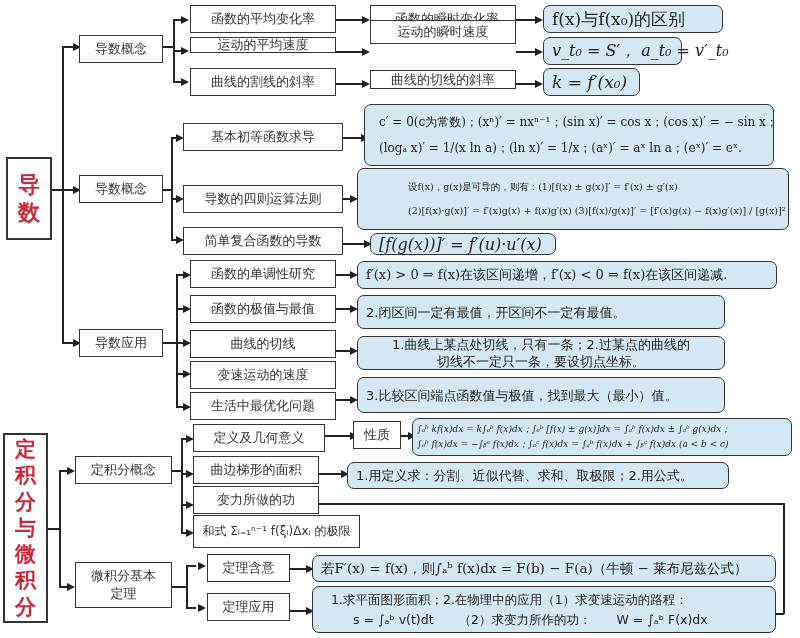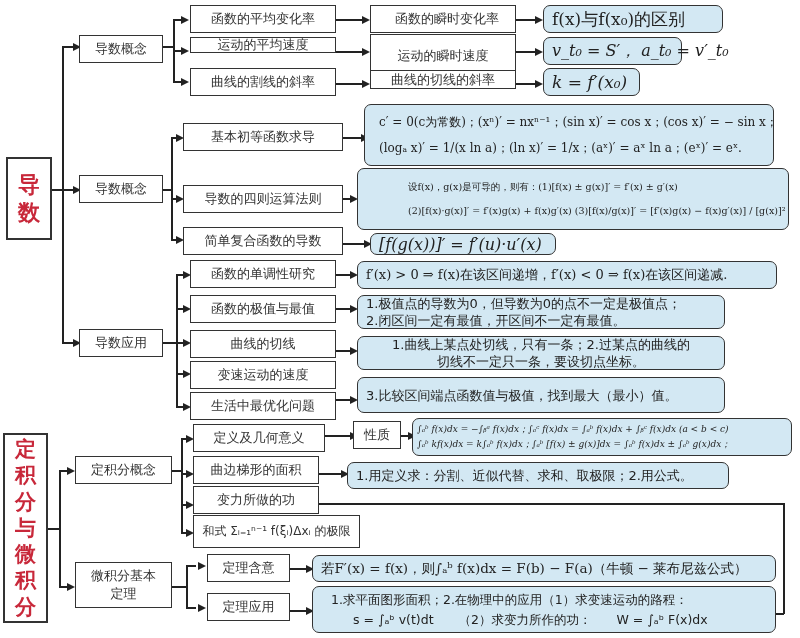--- a/index.html
+++ b/index.html
@@ -143,21 +143,21 @@
   <span>微</span>
   <span>积</span>
   <span>分</span>
 </div>
 
 <div class="box" style="left:79px;top:35px;width:84px;height:28px;">导数概念</div>
 <div class="box" style="left:190px;top:5px;width:146px;height:28px;">函数的平均变化率</div>
 <div class="box" style="left:190px;top:37px;width:146px;height:16px;">运动的平均速度</div>
 <div class="box" style="left:190px;top:68px;width:146px;height:28px;text-align:center;">曲线的割线的斜率</div>
 <div class="box" style="left:370px;top:5px;width:146px;height:28px;padding-left:8px;">函数的瞬时变化率</div>
-<div class="box" style="left:370px;top:34px;width:146px;height:44px;">运动的瞬时速度</div>
+<div class="box" style="left:370px;top:20px;width:146px;height:24px;">运动的瞬时速度</div>
 <div class="box" style="left:370px;top:70px;width:146px;height:19px;">曲线的切线的斜率</div>
 <div class="blue" style="left:543px;top:5px;width:180px;height:28px;font-size:17px;">
     <span>f(x)与f(x₀)的区别</span>
   </div>
 <div class="blue" style="left:543px;top:37px;width:139px;height:28px;font-size:16px;font-style:italic;">
     <span>v_t₀ = S′， a_t₀ = v′_t₀</span>
   </div>
 <div class="blue" style="left:543px;top:68px;width:97px;height:28px;font-size:17px;font-style:italic;">
     <span>k = f′(x₀)</span>
   </div>
@@ -181,40 +181,39 @@
 <div class="box" style="left:79px;top:329px;width:84px;height:28px;">导数应用</div>
 <div class="box" style="left:190px;top:260px;width:146px;height:28px;">函数的单调性研究</div>
 <div class="box" style="left:190px;top:295px;width:146px;height:28px;">函数的极值与最值</div>
 <div class="box" style="left:190px;top:330px;width:146px;height:28px;">曲线的切线</div>
 <div class="box" style="left:190px;top:361px;width:146px;height:28px;">变速运动的速度</div>
 <div class="box" style="left:190px;top:392px;width:146px;height:28px;">生活中最优化问题</div>
 <div class="blue" style="left:357px;top:261px;width:420px;height:28px;font-size:13px;">
     <span>f′(x) &gt; 0 ⇒ f(x)在该区间递增，f′(x) &lt; 0 ⇒ f(x)在该区间递减.</span>
   </div>
 <div class="blue sans two" style="left:357px;top:295px;width:368px;height:34px;">
-  <span>1.极值点的导数为0，但导数为0的点不一定是极值点；</span>
   <span>2.闭区间一定有最值，开区间不一定有最值。</span>
 </div>
 <div class="blue sans two" style="left:357px;top:336px;width:368px;height:34px;text-align:center;">
   <span>1.曲线上某点处切线，只有一条；2.过某点的曲线的</span>
   <span>切线不一定只一条，要设切点坐标。</span>
 </div>
 <div class="blue sans two" style="left:357px;top:377px;width:368px;height:36px;">
   <span>3.比较区间端点函数值与极值，找到最大（最小）值。</span>
 </div>
 
 <div class="box" style="left:75px;top:456px;width:97px;height:28px;">定积分概念</div>
 <div class="box" style="left:193px;top:424px;width:132px;height:28px;">定义及几何意义</div>
 <div class="box" style="left:193px;top:456px;width:126px;height:28px;">曲边梯形的面积</div>
 <div class="box" style="left:193px;top:486px;width:126px;height:28px;">变力所做的功</div>
 <div class="box" style="left:193px;top:515px;width:167px;height:33px;font-size:12px;">和式 Σᵢ₌₁ⁿ⁻¹ f(ξᵢ)Δxᵢ 的极限</div>
 <div class="box" style="left:353px;top:421px;width:48px;height:28px;">性质</div>
 <div class="blue" style="left:412px;top:418px;width:380px;height:38px;font-size:9px;line-height:15px;padding-left:4px;font-style:italic;">
+  <span>∫ₐᵇ kf(x)dx = k∫ₐᵇ f(x)dx；∫ₐᵇ [f(x) ± g(x)]dx = ∫ₐᵇ f(x)dx ± ∫ₐᵇ g(x)dx；</span>
   <span>∫ₐᵇ f(x)dx = −∫ᵦᵃ f(x)dx；∫ₐᶜ f(x)dx = ∫ₐᵇ f(x)dx + ∫ᵦᶜ f(x)dx (a &lt; b &lt; c)</span>
-  <span>∫ₐᵇ kf(x)dx = k∫ₐᵇ f(x)dx；∫ₐᵇ [f(x) ± g(x)]dx = ∫ₐᵇ f(x)dx ± ∫ₐᵇ g(x)dx；</span>
 </div>
 <div class="blue sans" style="left:347px;top:462px;width:382px;height:27px;font-size:13px;">
     <span>1.用定义求：分割、近似代替、求和、取极限；2.用公式。</span>
   </div>
 
 <div class="box" style="left:75px;top:562px;width:97px;height:46px;flex-direction:column;line-height:18px;">
   <span>微积分基本</span>
   <span>定理</span>
 </div>
 <div class="box" style="left:207px;top:554px;width:83px;height:28px;">定理含意</div>

